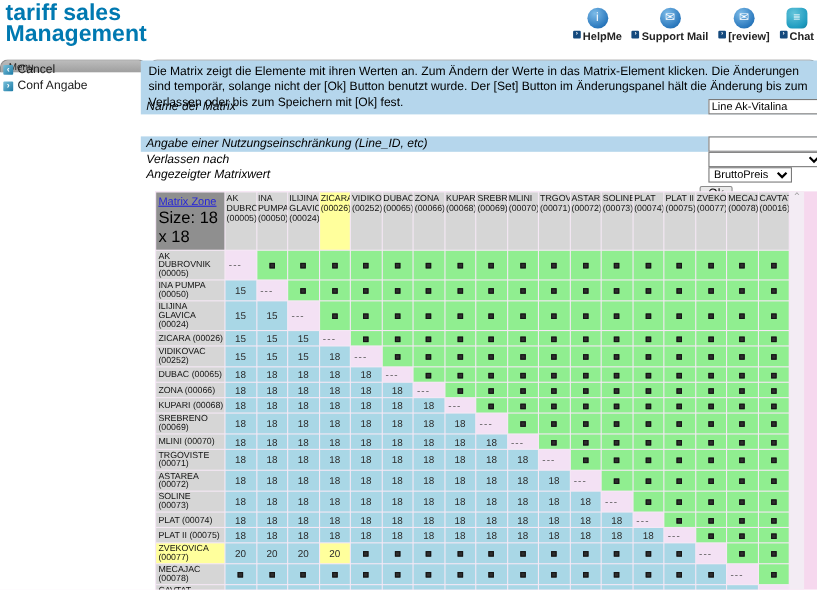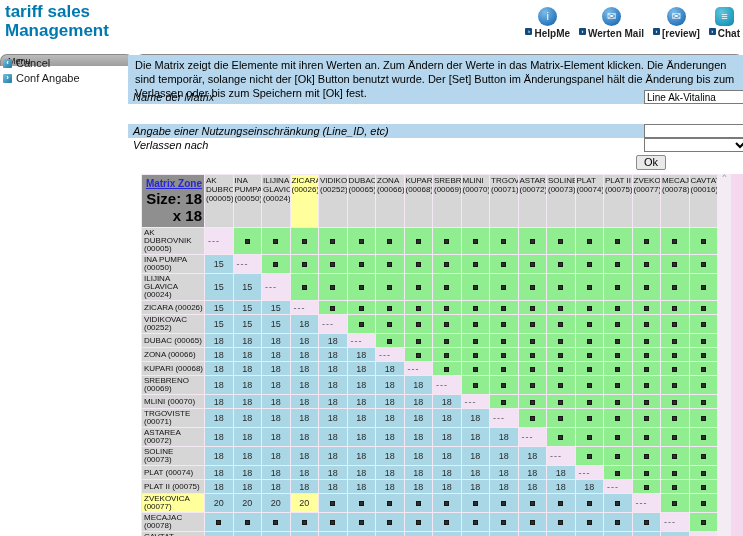--- a/index.html
+++ b/index.html
@@ -1,20 +1,20 @@
 <!DOCTYPE html>
 <html><head>
 <meta charset="utf-8">
 <style>
   * { margin:0; padding:0; box-sizing:border-box; }
   html,body { width:743px; height:536px; overflow:hidden; background:#fff;
               font-family:"Liberation Sans", sans-serif; position:relative; }
 
   
-  .app-title { position:absolute; left:5px; top:2px; font-size:17px; font-weight:bold;
+  .app-title { position:absolute; left:5px; top:2px; font-size:21px; font-weight:bold;
                color:#0079b1; line-height:19px; }
   .header-links { position:absolute; right:3px; top:7px; display:flex; gap:9px; align-items:flex-end; }
   .hlink { display:flex; flex-direction:column; align-items:center; cursor:pointer; }
   .hicon { width:19px; height:19px; border-radius:50%; margin-bottom:2px;
            background:radial-gradient(circle at 35% 28%, #7cbbe8 0%, #2a78bd 70%, #1c5d99 100%);
            color:#fff; font-size:11px; line-height:19px; text-align:center; }
   .hicon.chat { border-radius:5px; background:radial-gradient(circle at 35% 28%, #63c4da 0%, #1f9cc0 70%, #147e9e 100%); }
   .hlabel { display:flex; font-size:10px; font-weight:bold; color:#222; }
   .bullet { display:inline-block; width:7px; height:7px; background:#14497d; color:#fff;
             font-size:6px; line-height:7px; text-align:center; margin-right:2px; border-radius:1px; }
@@ -52,22 +52,22 @@
             line-height:11px; font-family:"Liberation Sans",sans-serif;
             background:#e9e9e9; border:1px solid #8a8a8a; border-radius:2px; cursor:pointer;margin-left:28px; }
 
   
   .matrix-section { position:absolute; left:141px; top:174px; width:602px; background:#f6d8ee; }
   .matrix-main { display:flex; width:602px; }
   .matrix-viewport { width:577px; }
   table.matrix { width:577px; table-layout:fixed; border-collapse:separate; border-spacing:1px;
                  background:#f5e8f5; }
   table.matrix td, table.matrix th { overflow:hidden; }
-  th.corner { width:62px; height:52px; background:#8f8f8f; text-align:right; vertical-align:middle;
-              padding:2px 2px; font-weight:bold; }
+  th.corner { width:62px; height:52px; background:#8f8f8f; text-align:left; vertical-align:middle;
+              padding:2px 2px; font-weight:normal; }
   .mz-link { color:#2626d8; text-decoration:underline; font-size:10px; cursor:pointer; display:block; }
   .mz-size { color:#000; font-size:15px; display:block; margin-top:1px; }
   th.colhead { background:#d6d6d6; vertical-align:top; text-align:left; font-weight:normal;
                font-size:8px; line-height:9px; color:#111; padding:1px 0 0 1px; word-break:keep-all; }
   td.rowlabel { background:#d6d6d6; font-size:8px; line-height:8px; color:#111;
                 padding:1px 1px 1px 2px; vertical-align:middle; }
   td.cell { height:13px; text-align:center; font-size:9px; color:#2a2a2a; cursor:pointer; }
   td.val { background:#a9d7e6; }
   td.diag { background:#f3e1f4; text-align:left; padding-left:3px; color:#555; letter-spacing:1px; }
   td.setg { background:#90ee90; }
@@ -95,21 +95,21 @@
       <span class="hicon">i</span>
       <span class="hlabel">
         <span class="bullet">›</span>
         <span>HelpMe</span>
       </span>
     </div>
     <div class="hlink">
       <span class="hicon">✉</span>
       <span class="hlabel">
         <span class="bullet">›</span>
-        <span>Werten Mail</span>
+        <span>Support Mail</span>
       </span>
     </div>
     <div class="hlink">
       <span class="hicon">✉</span>
       <span class="hlabel">
         <span class="bullet">›</span>
         <span>[review]</span>
       </span>
     </div>
     <div class="hlink">
@@ -149,20 +149,26 @@
   <div class="form-row alt">
     <span class="form-label">Angabe einer Nutzungseinschränkung (Line_ID, etc)</span>
     <span class="ctrl">
         <input class="tinput" type="text" style="">
       </span>
   </div>
   <div class="form-row">
     <span class="form-label">Verlassen nach</span>
     <span class="ctrl">
         <select class="tselect"><option></option></select>
+      </span>
+  </div>
+  <div class="form-row">
+    <span class="form-label">Angezeigter Matrixwert</span>
+    <span class="ctrl">
+        <select class="tselect small"><option value="BruttoPreis" selected="">BruttoPreis</option></select>
       </span>
   </div>
   <div class="ok-row">
     <button class="ok-btn">Ok</button>
   </div>
 </div>
 
 <div class="matrix-section">
   <div class="matrix-main">
     <div class="matrix-viewport">

